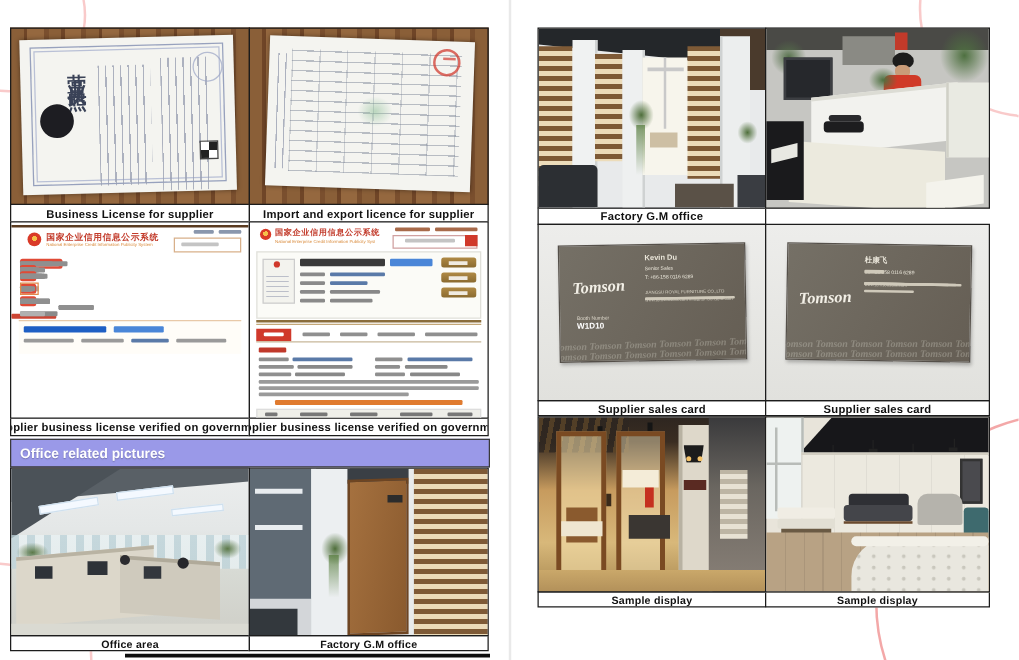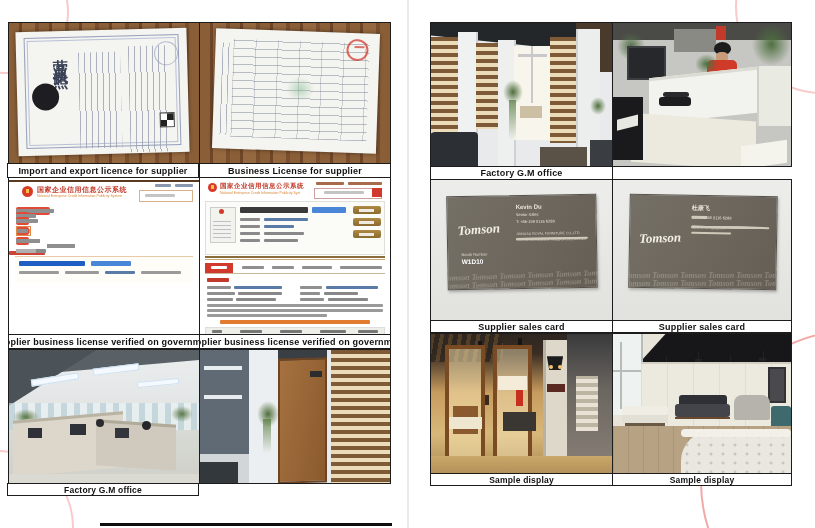--- a/index.html
+++ b/index.html
@@ -102,22 +102,22 @@
           <i class="imp-grid" style="position:absolute;left:18px;right:10px;top:10px;bottom:12px"></i>
           <i class="tlines" style="position:absolute;left:7px;top:14px;width:7px;height:92px"></i>
           <i style="position:absolute;right:11px;top:6px;width:18px;height:18px;border:2px solid rgba(210,60,50,.75);border-radius:50%"></i>
           <i style="position:absolute;right:15px;top:13px;width:10px;height:2px;background:rgba(210,60,50,.7)"></i>
           <i style="position:absolute;left:44%;top:38%;width:28px;height:24px;background:radial-gradient(closest-side,rgba(140,190,150,.55),transparent)"></i>
         </i>
       </div>
     </div>
 
     <div class="prow" style="height:15px">
+      <div class="cap" style="width:192px">Business License for supplier</div>
       <div class="cap" style="width:192px;margin-left:-1px">Import and export licence for supplier</div>
-      <div class="cap" style="width:192px">Business License for supplier</div>
     </div>
 
     <div class="prow" style="height:158px">
 
       <div class="cell gov" style="width:192px">
         <div class="ghead">
           <span class="gstrip"></span>
           <span class="gemb"></span>
           <span class="gtitle">国家企业信用信息公示系统</span>
           <span class="gsub">National Enterprise Credit Information Publicity System</span>
@@ -266,20 +266,21 @@
           <i class="b" style="position:absolute;left:158px;top:152px;width:20px;height:3px;background:#777"></i>
         </div>
       </div>
     </div>
 
     <div class="prow" style="height:15px">
       <div class="cap" style="width:192px">Supplier business license verified on government</div>
       <div class="cap" style="width:192px;margin-left:-1px">Supplier business license verified on government</div>
     </div>
 
+    <div class="banner" style="width: 384px; height: 23px; background: rgb(154, 153, 232);">Office related pictures</div>
 
     <div class="prow" style="height:135px;margin-top:0">
 
       <div class="cell" style="width:192px;background:linear-gradient(180deg,#eceeee 0,#e4e7e7 36%,#d7dad4 62%,#cfcfc8 100%)">
         <i style="left:0;top:0;width:100%;height:20%;background:#596066;clip-path:polygon(0 0,100% 0,100% 38%,0 100%)"></i>
         <i style="left:0;top:0;width:46%;height:42%;background:#4b5258;clip-path:polygon(0 0,100% 0,0 100%)"></i>
         <i style="left:22px;top:26px;width:46px;height:5px;background:#f4f9ff;border:1px solid #cfe0ee;transform:rotate(-9deg)"></i>
         <i style="left:84px;top:16px;width:44px;height:5px;background:#f4f9ff;border:1px solid #cfe0ee;transform:rotate(-7deg)"></i>
         <i style="left:128px;top:30px;width:40px;height:4px;background:#f4f9ff;border:1px solid #cfe0ee;transform:rotate(-6deg)"></i>
         <i style="left:0;top:40%;width:100%;height:20%;background:repeating-linear-gradient(90deg,#bcd3da 0 6px,#e9f2f4 6px 13px);opacity:.75"></i>
@@ -304,20 +305,21 @@
         <i style="left:41%;top:6%;width:26%;height:94%;background:linear-gradient(100deg,#a5713f,#8a5a2e);border:2px solid #6e4522;box-sizing:border-box;transform:skewY(-2deg)"></i>
         <i style="left:58%;top:16%;width:12px;height:6px;background:#2c2c2c"></i>
         <i class="zebra" style="left:67%;top:0;width:33%;height:100%;border-left:4px solid #e8ebec"></i>
         <i style="left:30%;top:38%;width:22px;height:26px;background:radial-gradient(closest-side,#4e6e3a,rgba(78,110,58,0))"></i>
         <i style="left:33%;top:52%;width:8px;height:34px;background:linear-gradient(180deg,rgba(94,130,70,.8),rgba(94,130,70,0))"></i>
         <i style="left:0;bottom:0;width:20%;height:16%;background:#33383d"></i>
       </div>
     </div>
 
     <div class="prow" style="height:13px">
+      <div class="cap" style="width:192px;font-size:8.5px">Office area</div>
       <div class="cap" style="width:192px;margin-left:-1px;font-size:8.5px">Factory G.M office</div>
     </div>
   </div>
 
   <i class="shadowline" style="left:100px;top:523px;width:292px;height:3px;position:absolute"></i>
 
   <div class="page" style="left:430px;top:22px;width:363px">
 
     <div class="prow" style="height:145px">
 

